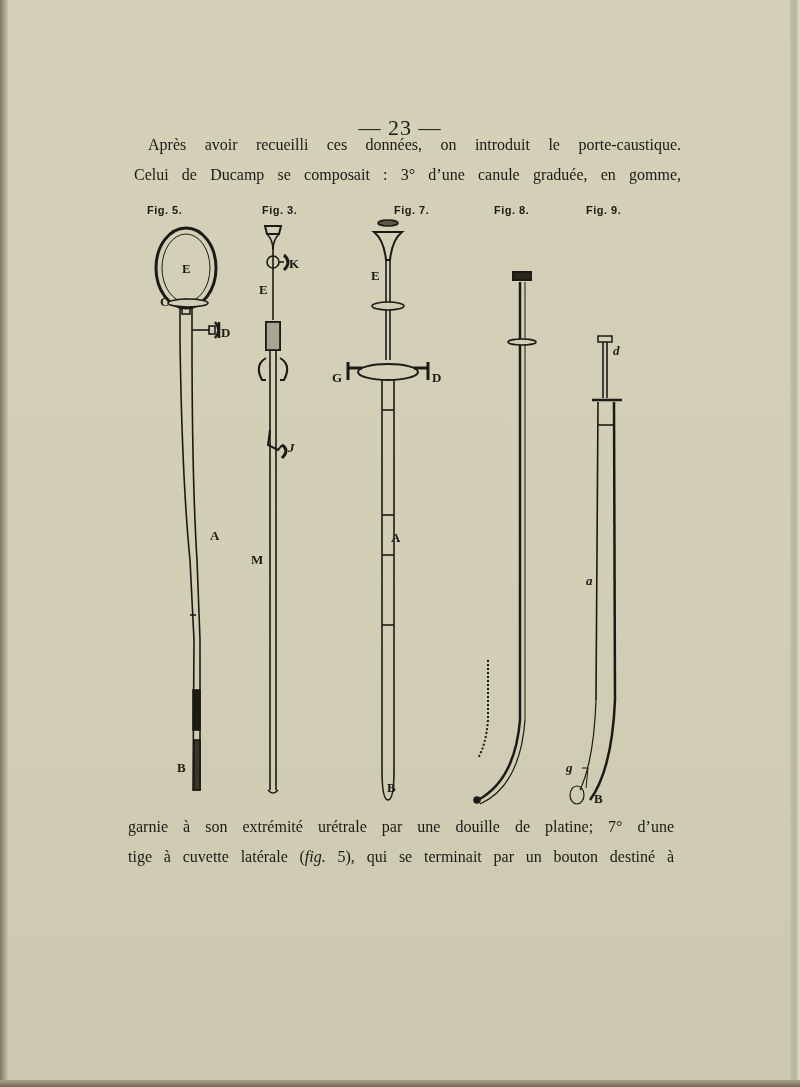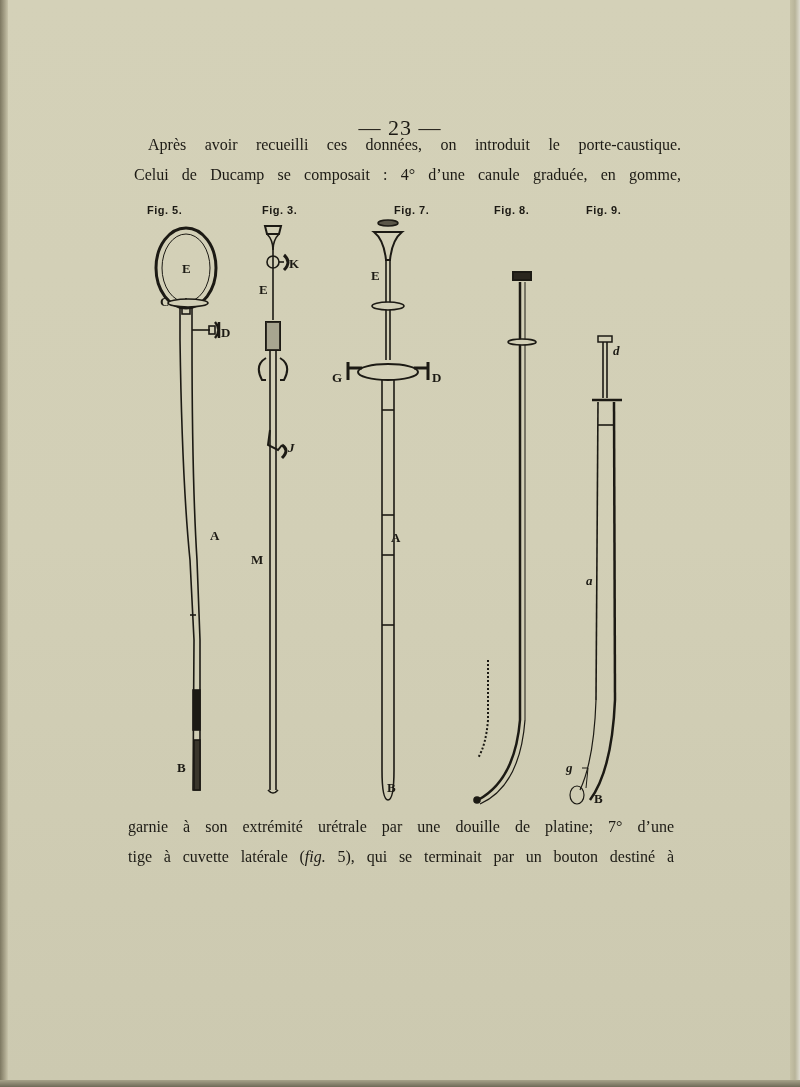--- a/index.html
+++ b/index.html
@@ -52,21 +52,21 @@
 <body>
 
 <div class="left-edge"></div>
 <div class="page"></div>
 <div class="right-edge"></div>
 <div class="bottom-edge"></div>
 
 <div class="page-number">— 23 —</div>
 
 <div class="para p1">Après avoir recueilli ces données, on introduit le porte-caustique.</div>
-<div class="para p1b">Celui de Ducamp se composait : 4° d’une canule graduée, en gomme,</div>
+<div class="para p1b">Celui de Ducamp se composait : 3° d’une canule graduée, en gomme,</div>
 
 <div class="fig-label" style="left:147px; top:204px;">Fig. 5.</div>
 <div class="fig-label" style="left:262px; top:204px;">Fig. 3.</div>
 <div class="fig-label" style="left:366px; top:204px;padding-left:28px;">Fig. 7.</div>
 <div class="fig-label" style="left:494px; top:204px;">Fig. 8.</div>
 <div class="fig-label" style="left:586px; top:204px;">Fig. 9.</div>
 
 <svg class="figs" width="800" height="1087" viewBox="0 0 800 1087">
   <g stroke="#1c1a14" fill="none" stroke-width="1.6">
 

